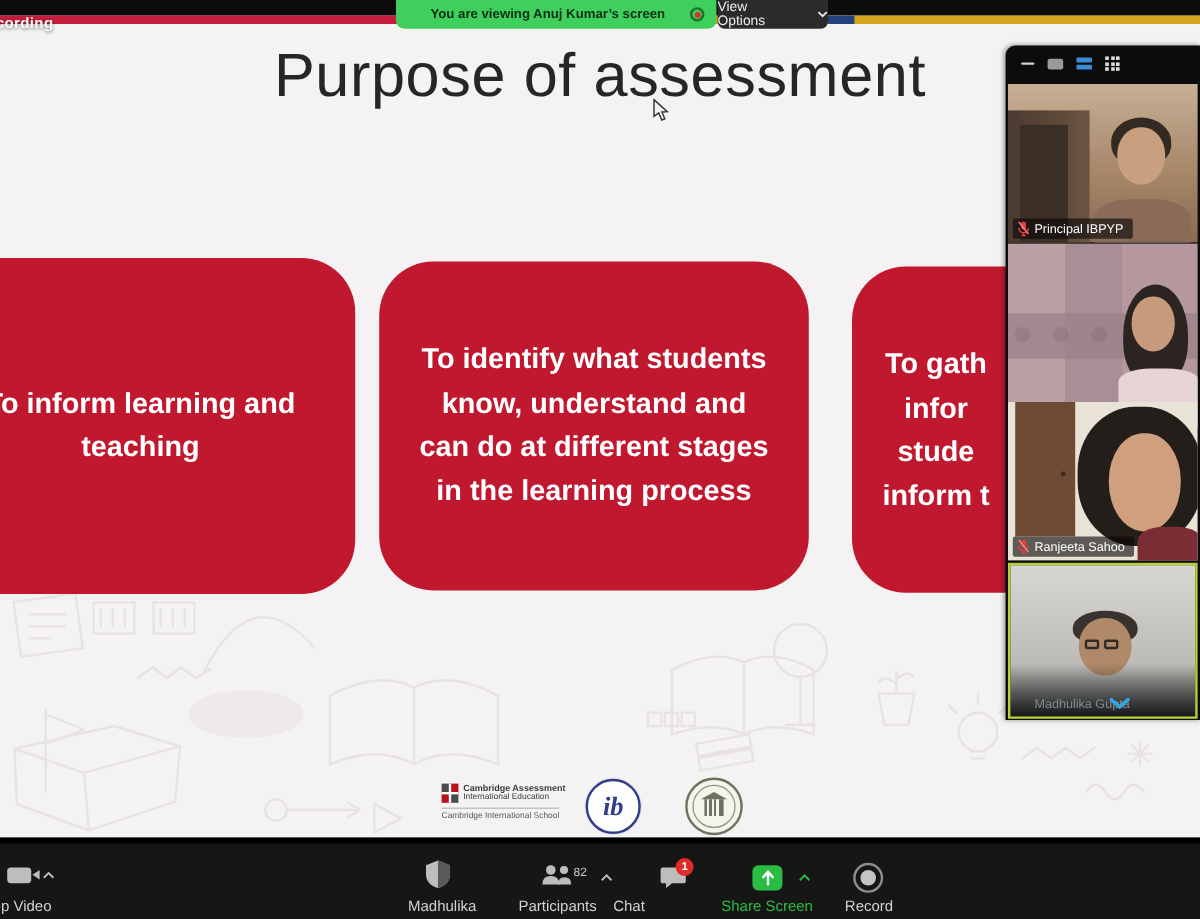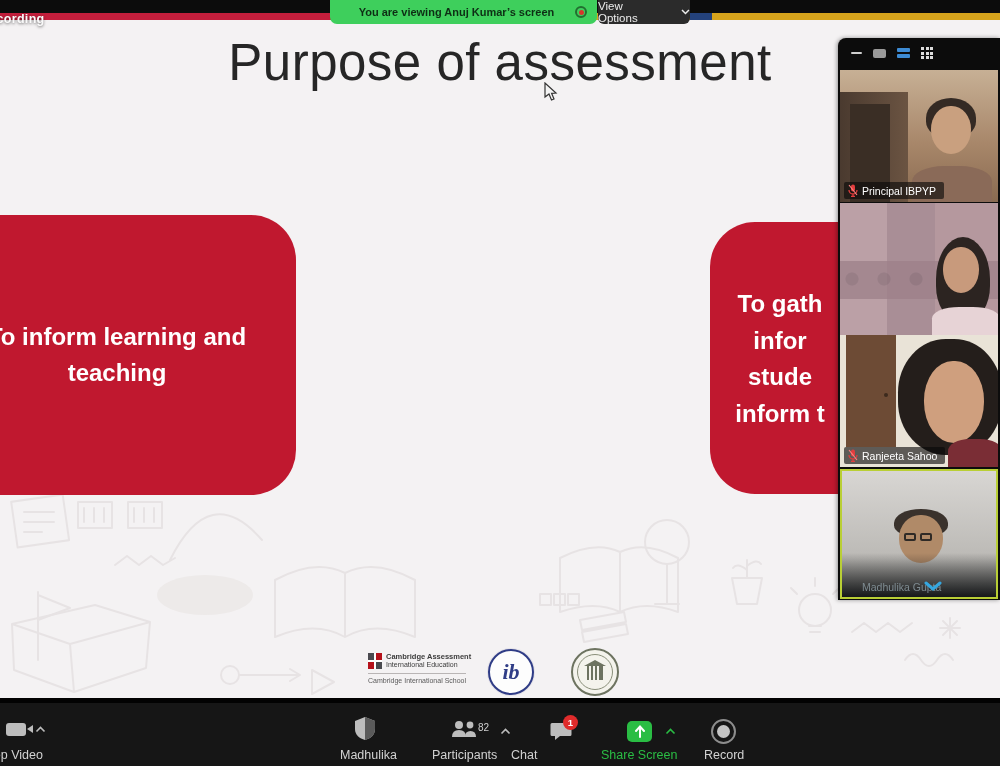--- a/index.html
+++ b/index.html
@@ -170,20 +170,26 @@
       <path d="M950,598 v20 M940,608 h20 M943,601 l14,14 M957,601 l-14,14"></path>
     </g>
   </svg>
 
   <div class="slide-title">Purpose of assessment</div>
 
   <div class="card card1">
     <div class="card-text">To inform learning and
 teaching</div>
   </div>
+  <div class="card card2">
+    <div class="card-text">To identify what students
+know, understand and
+can do at different stages
+in the learning process</div>
+  </div>
   <div class="card card3">
     <div class="card-text">To gath
 infor
 stude
 inform t</div>
   </div>
 
   <div class="logo-cambridge">
     <div class="camb-shield"></div>
     <div class="camb-l1">Cambridge Assessment</div>

